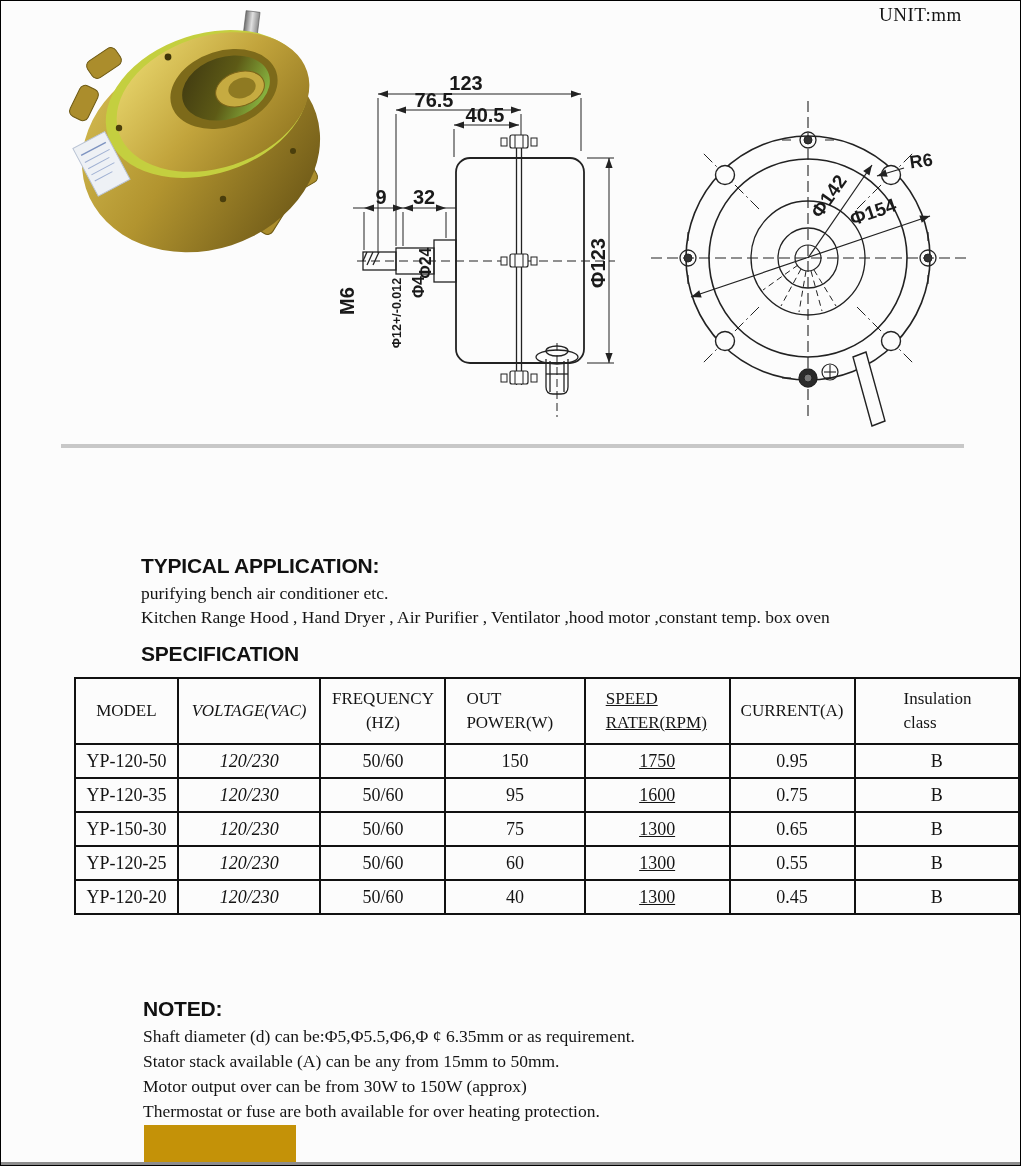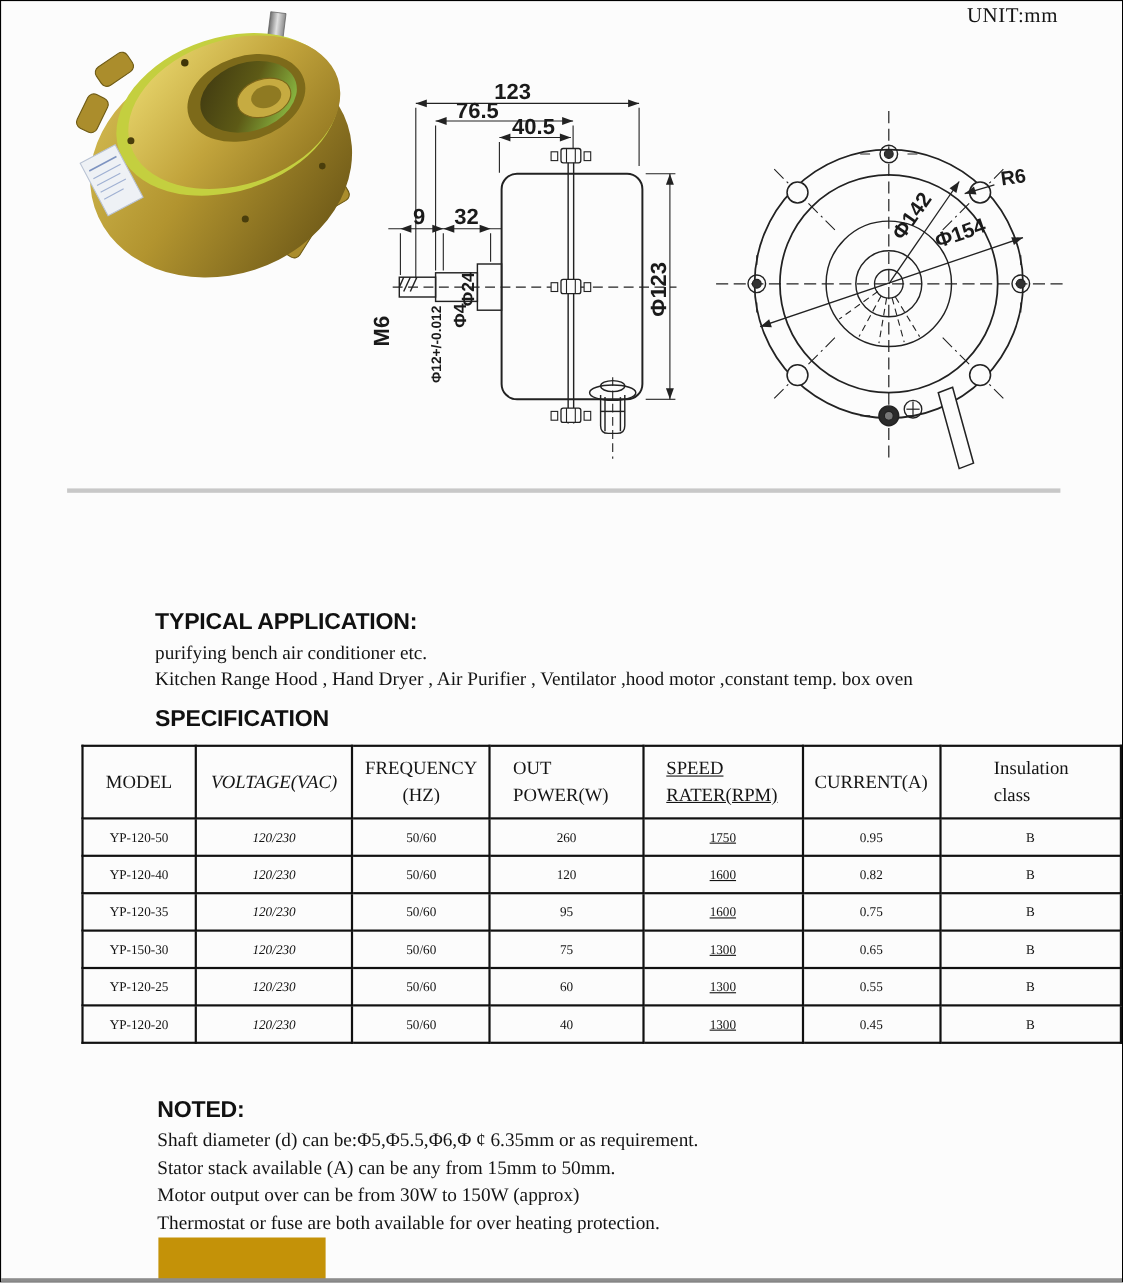--- a/index.html
+++ b/index.html
@@ -34,21 +34,21 @@
     position:absolute;left:73px;top:676px;
     border-collapse:collapse;
     background:#fcfcfc;
   }
   table.spec th,table.spec td{
     border:2px solid #111;
     font-family:"Liberation Serif",serif;
     white-space:pre-line;
   }
   table.spec th{font-weight:normal;font-size:17px;height:62px;line-height:24px;}
-  table.spec td{font-size:12px;height:30px;text-align:center;}
+  table.spec td{font-size:18px;height:30px;text-align:center;}
   .col-0{width:101px;margin-top:12px;}
   .col-1{width:140px;font-style:italic;}
   .col-2{width:122px;}
   .col-3{width:118px;margin-top:44px;}
   .col-4{width:123px;text-decoration:underline;}
   .col-5{width:122px;}
   .col-6{width:116px;}
   th.col-0,th.col-1,th.col-2,th.col-5{text-align:center;}
   th.col-3,th.col-4{text-align:left;padding-left:20px;}
   th.col-6{text-align:left;padding-left:48px;font-size:16px;line-height:26px;}
@@ -326,32 +326,23 @@
           <th class="col-5">CURRENT(A)</th>
           <th class="col-6">Insulation
 class</th>
         </tr>
       </thead>
     <tbody>
         <tr>
           <td class="col-0">YP-120-50</td>
           <td class="col-1">120/230</td>
           <td class="col-2">50/60</td>
-          <td class="col-3">260</td>
+          <td class="col-3">150</td>
           <td class="col-4">1750</td>
           <td class="col-5">0.95</td>
-          <td class="col-6">B</td>
-        </tr>
-        <tr>
-          <td class="col-0">YP-120-40</td>
-          <td class="col-1">120/230</td>
-          <td class="col-2">50/60</td>
-          <td class="col-3">120</td>
-          <td class="col-4">1600</td>
-          <td class="col-5">0.82</td>
           <td class="col-6">B</td>
         </tr>
         <tr>
           <td class="col-0">YP-120-35</td>
           <td class="col-1">120/230</td>
           <td class="col-2">50/60</td>
           <td class="col-3">95</td>
           <td class="col-4">1600</td>
           <td class="col-5">0.75</td>
           <td class="col-6">B</td>

